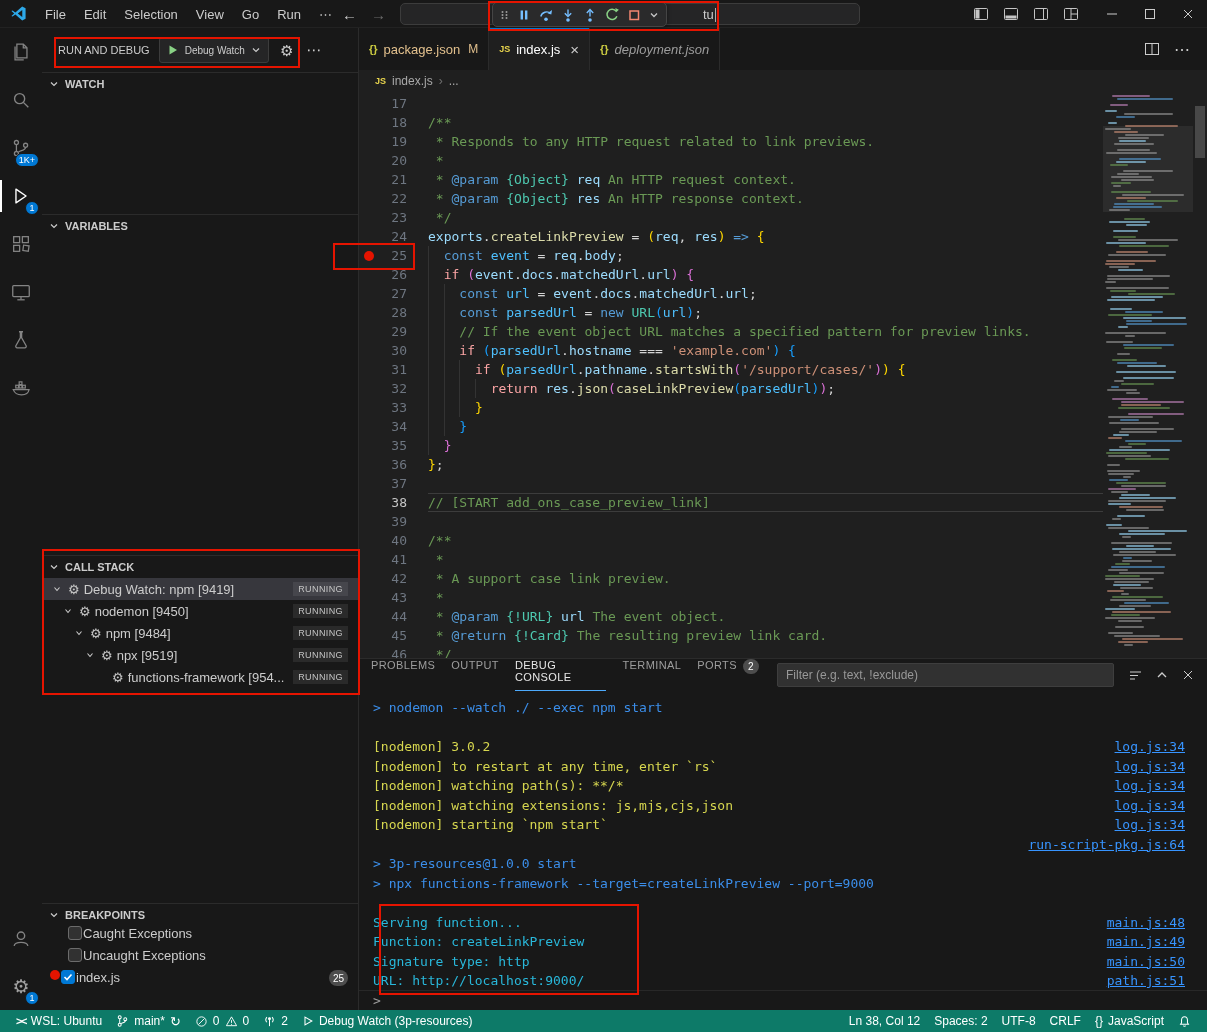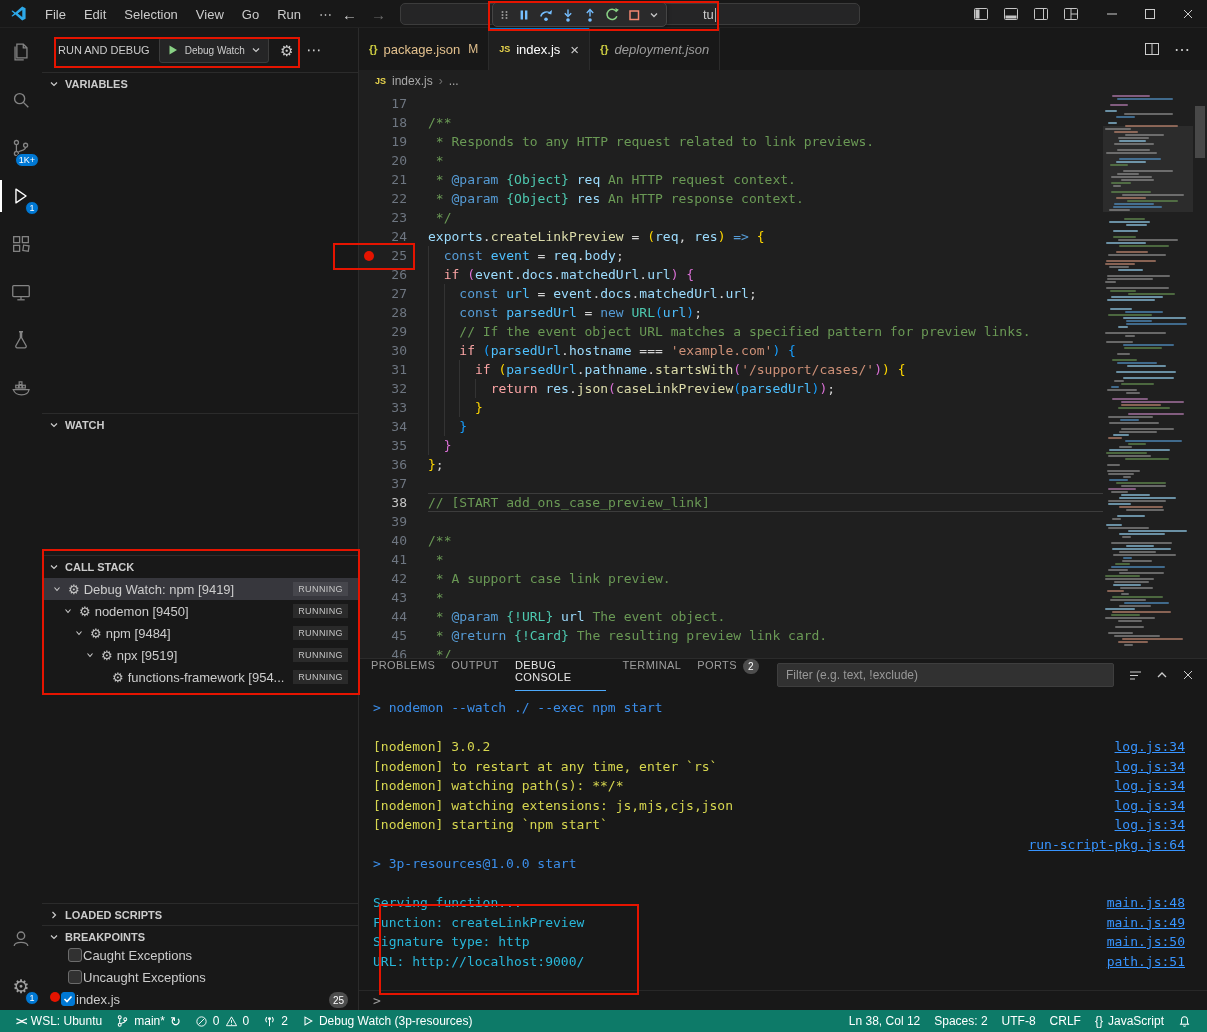--- a/index.html
+++ b/index.html
@@ -370,36 +370,36 @@
             </span>
           <span>Debug Watch</span>
           <svg width="10" height="10" viewBox="0 0 10 10">
               <path d="M2 3.5 L5 6.5 L8 3.5" fill="none" stroke="#cccccc" stroke-width="1.2"></path>
             </svg>
         </div>
         <span class="sb-gear gear-glyph" style="font-size:15px">⚙</span>
         <span class="sb-more">⋯</span>
       </div>
 
+      <div class="section sec-watch">
+        <div class="sec-header">
+          <svg width="16" height="16" viewBox="0 0 16 16">
+              <path d="M5 6.5 L8 9.5 L11 6.5" fill="none" stroke="#cccccc" stroke-width="1.2"></path>
+            </svg>
+          <span>WATCH</span>
+        </div>
+        <div class="sec-body"></div>
+      </div>
+
       <div class="section sec-variables">
         <div class="sec-header">
           <svg width="16" height="16" viewBox="0 0 16 16">
               <path d="M5 6.5 L8 9.5 L11 6.5" fill="none" stroke="#cccccc" stroke-width="1.2"></path>
             </svg>
           <span>VARIABLES</span>
-        </div>
-        <div class="sec-body"></div>
-      </div>
-
-      <div class="section sec-watch">
-        <div class="sec-header">
-          <svg width="16" height="16" viewBox="0 0 16 16">
-              <path d="M5 6.5 L8 9.5 L11 6.5" fill="none" stroke="#cccccc" stroke-width="1.2"></path>
-            </svg>
-          <span>WATCH</span>
         </div>
         <div class="sec-body"></div>
       </div>
 
       <div class="section sec-callstack">
         <div class="sec-header">
           <svg width="16" height="16" viewBox="0 0 16 16">
               <path d="M5 6.5 L8 9.5 L11 6.5" fill="none" stroke="#cccccc" stroke-width="1.2"></path>
             </svg>
           <span>CALL STACK</span>
@@ -447,28 +447,20 @@
             </div>
             <div class="cs-row" style="padding-left: 52px;">
               <span class="cs-chev"></span>
               <span class="cs-gear">⚙</span>
               <span class="cs-label">functions-framework [954...</span>
               <span class="run-badge">RUNNING</span>
             </div>
           </div>
       </div>
 
-      <div class="section sec-loaded">
-        <div class="sec-header">
-          <svg width="16" height="16" viewBox="0 0 16 16">
-              <path d="M6.5 5 L9.5 8 L6.5 11" fill="none" stroke="#cccccc" stroke-width="1.2"></path>
-            </svg>
-          <span>LOADED SCRIPTS</span>
-        </div>
-      </div>
 
       <div class="section sec-breakpoints">
         <div class="sec-header">
           <svg width="16" height="16" viewBox="0 0 16 16">
               <path d="M5 6.5 L8 9.5 L11 6.5" fill="none" stroke="#cccccc" stroke-width="1.2"></path>
             </svg>
           <span>BREAKPOINTS</span>
         </div>
         <div class="sec-body">
             <div class="bp-row">
@@ -1279,20 +1271,23 @@
               <span class="console-link mono">log.js:34</span>
             </div>
             <div class="console-row">
               <span class="crtext"></span>
               <span class="console-link mono">run-script-pkg.js:64</span>
             </div>
             <div class="console-row">
               <span class="crtext cr-cmd">&gt; 3p-resources@1.0.0 start</span>
             </div>
             <div class="console-row">
+              <span class="crtext cr-cmd">&gt; npx functions-framework --target=createLinkPreview --port=9000</span>
+            </div>
+            <div class="console-row">
               <span class="crtext"></span>
             </div>
             <div class="console-row">
               <span class="crtext cr-serve">Serving function...</span>
               <span class="console-link mono">main.js:48</span>
             </div>
             <div class="console-row">
               <span class="crtext cr-serve">Function: createLinkPreview</span>
               <span class="console-link mono">main.js:49</span>
             </div>

